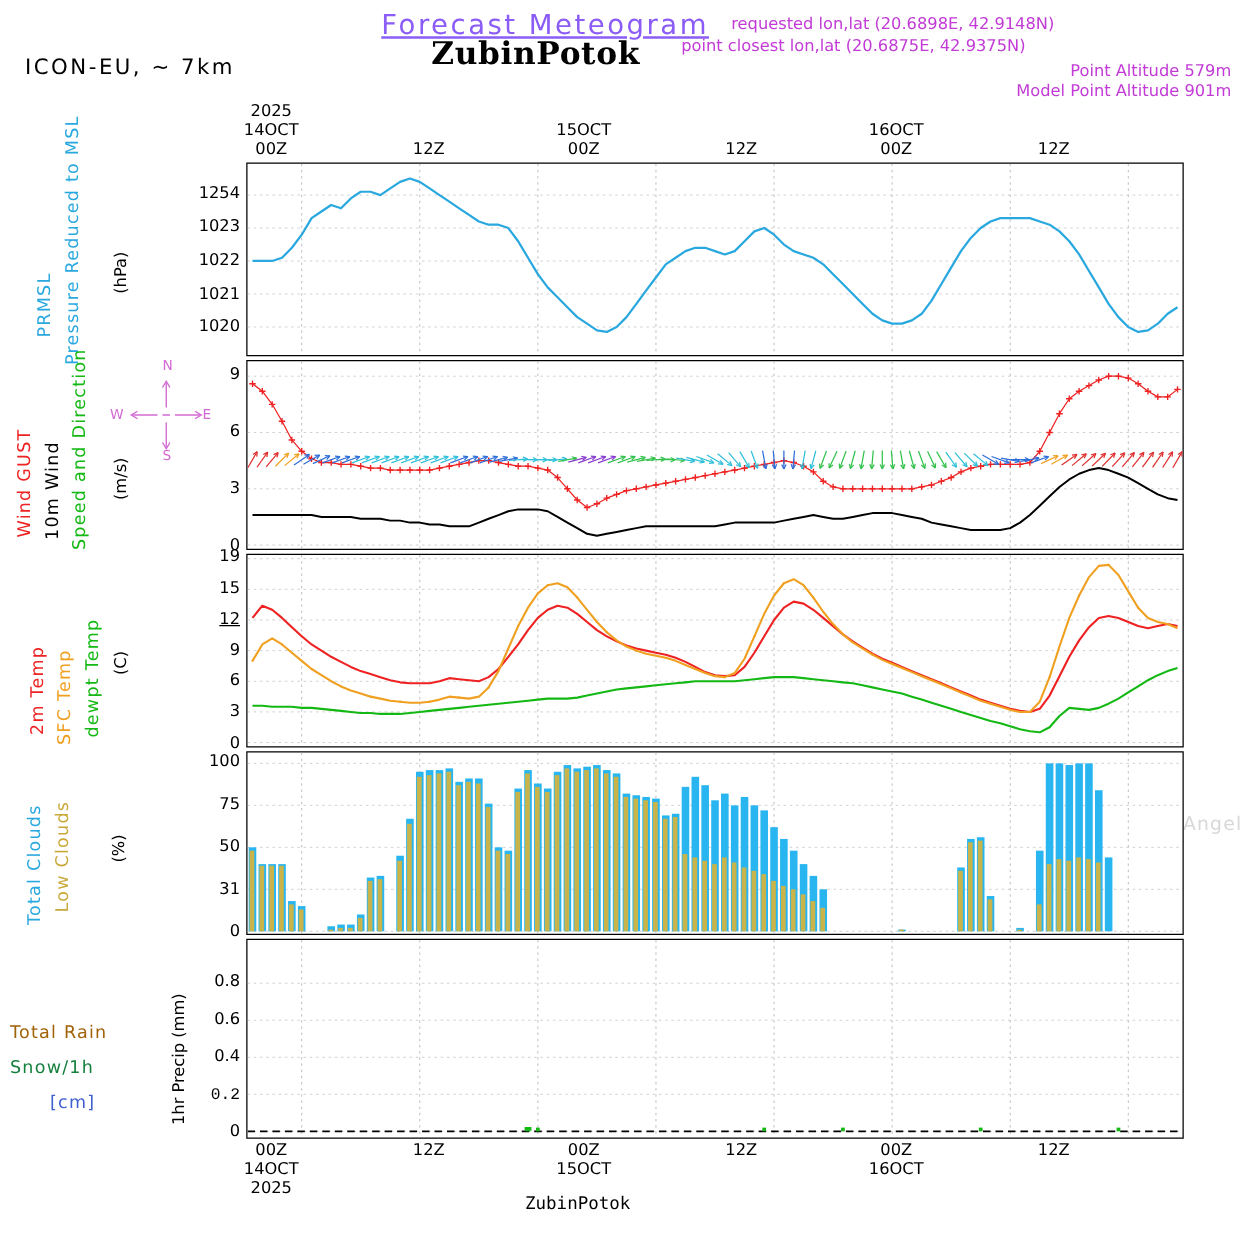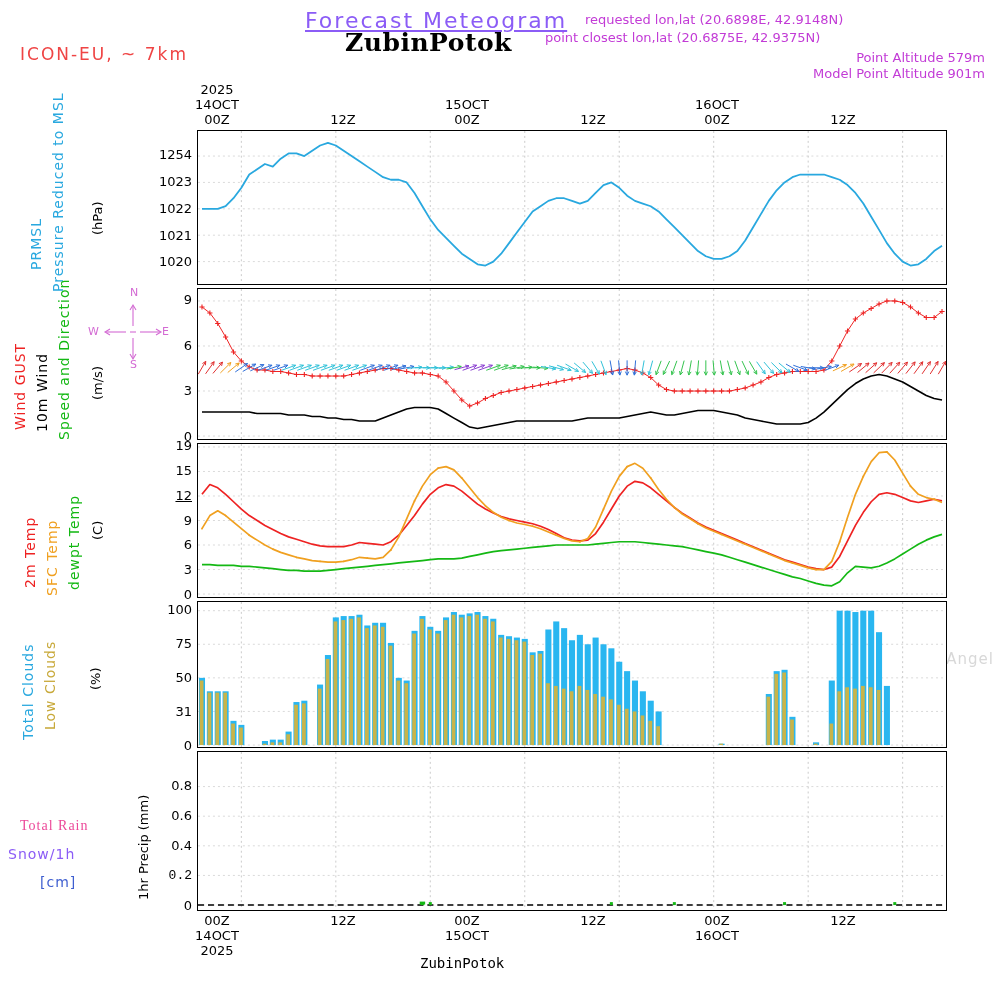--- a/index.html
+++ b/index.html
@@ -4,21 +4,21 @@
 <style>
   html,body{margin:0;padding:0;background:#ffffff;}
   body{width:1000px;height:1000px;position:relative;font-family:"DejaVu Sans",sans-serif;overflow:hidden;}
   .abs{position:absolute;}
   .rot90{transform-origin:0 0;transform:rotate(-90deg);white-space:nowrap;}
   .t{white-space:nowrap;}
 
   
   #hdr-forecast{left:305px;top:8px;font-size:22px;letter-spacing:2px;color:#8b5cf6;text-decoration:underline;}
   #hdr-title{left:345px;top:28px;font-size:25px;font-weight:bold;font-family:"DejaVu Serif",serif;color:#000;letter-spacing:0.5px;}
-  #hdr-model{left:20px;top:44px;font-size:17px;color:#ef4444;letter-spacing:2px;}
+  #hdr-model{left:20px;top:44px;font-size:17px;color:#000000;letter-spacing:2px;}
   .hdr-right{color:#c23bd6;font-size:13px;text-align:right;}
   #hdr-req{left:585px;top:12px;}
   #hdr-closest{left:545px;top:30px;}
   #hdr-alt{right:15px;top:50px;}
   #hdr-malt{right:15px;top:66px;}
   #watermark{right:6px;top:650px;color:#d8d8d8;font-size:15px;letter-spacing:1px;}
 
   
   .panel{position:absolute;left:197px;border:1.5px solid #000;background:#fff;box-sizing:border-box;}
   #p1{top:130px;width:750px;height:155px;}
@@ -46,22 +46,22 @@
   #s-spd{left:56px;top:440px;color:#14b814;}
   #s-ms{left:90px;top:400px;color:#000;font-size:13px;}
   #s-2m{left:22px;top:588px;color:#ee2222;}
   #s-sfc{left:44px;top:596px;color:#f0a020;}
   #s-dew{left:66px;top:590px;color:#14b814;}
   #s-c{left:90px;top:540px;color:#000;font-size:13px;}
   #s-total-clouds{left:20px;top:740px;color:#29a8df;}
   #s-low-clouds{left:42px;top:730px;color:#c8a93a;}
   #s-pct{left:88px;top:690px;color:#000;font-size:13px;}
   #s-precip{left:136px;top:900px;color:#000;font-size:13px;}
-  #l-rain{left:20px;top:818px;color:#ec4899;font-size:14px;letter-spacing:1px;font-family:Liberation Serif, serif;}
-  #l-snow{left:8px;top:846px;color:#8b5cf6;font-size:14px;letter-spacing:1px;}
+  #l-rain{left:8px;top:818px;color:#a16207;font-size:14px;letter-spacing:1px;}
+  #l-snow{left:8px;top:846px;color:#15803d;font-size:14px;letter-spacing:1px;}
   #l-cm{left:40px;top:874px;color:#3f5fd0;font-size:14px;letter-spacing:1px;}
   #bottom-name{left:420px;top:955px;font-size:14px;font-family:"DejaVu Sans Mono",monospace;color:#000;}
 
   
   #compass{left:88px;top:292px;width:90px;height:80px;}
   .cmp-t{position:absolute;font-size:11px;color:#d36ad3;}
 </style>
 </head>
 <body>
 

